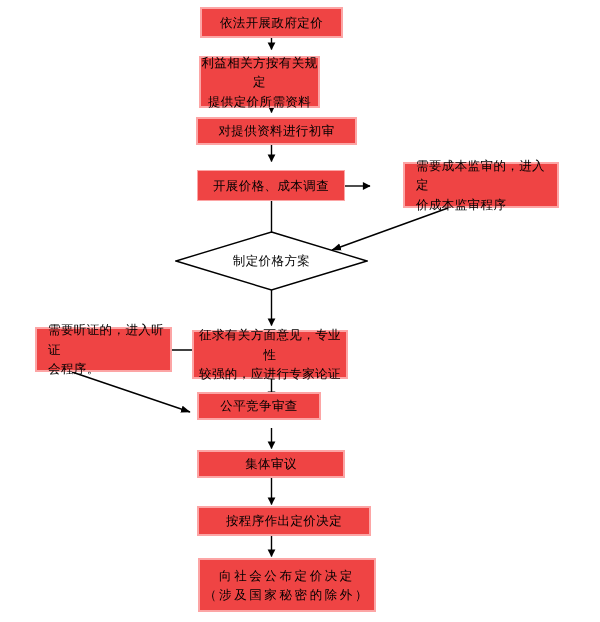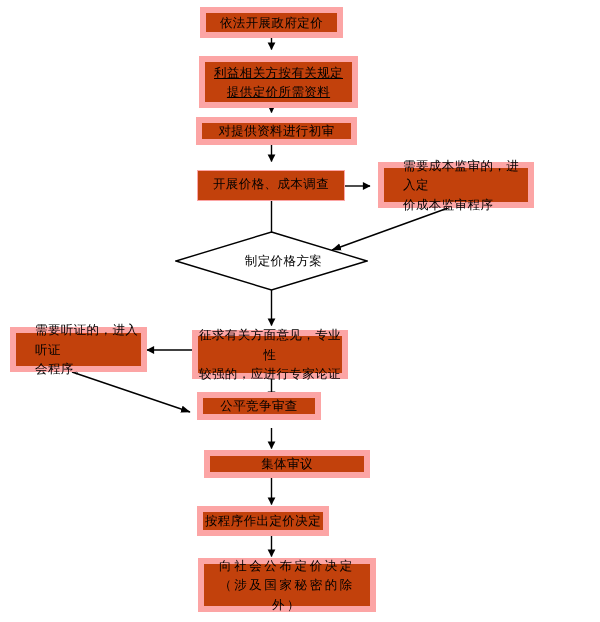--- a/index.html
+++ b/index.html
@@ -21,60 +21,60 @@
     position: absolute;
     left: 0;
     top: 0;
     width: 600px;
     height: 622px;
     pointer-events: none;
   }
   .node {
     position: absolute;
     box-sizing: border-box;
-    background: #c2410c;
-    border: 6px solid #fca5a5;
+    background: #ef4444;
+    border: 2px solid #fca5a5;
     display: flex;
     align-items: center;
     justify-content: center;
     text-align: center;
     color: #000000;
     font-size: 12.5px;
     line-height: 1.55;
     letter-spacing: 0.4px;
     z-index: 2;
   }
   .node.bold-border {
     border-width: 1.6px;
-    font-family: Liberation Mono, monospace;
   }
   .node.left-align {
     justify-content: flex-start;
     text-align: left;
-    padding-left: 19px;
+    padding-left: 11px;
+    margin-left: 25px;
   }
   .node .label {
     display: block;
     white-space: pre-line;
   }
   .node.spaced .label {
     letter-spacing: 2.6px;
   }
   .diamond-wrap {
     position: absolute;
     z-index: 2;
   }
   .diamond-wrap svg {
     position: absolute;
     left: 0;
     top: 0;
   }
   .diamond-label {
     position: absolute;
-    left: 12px;
+    left: 0;
     top: 0;
     width: 100%;
     height: 100%;
     display: flex;
     align-items: center;
     justify-content: center;
     font-size: 12.5px;
     letter-spacing: 0.4px;
     color: #000000;
   }
@@ -124,21 +124,21 @@
 
     <line x1="271.5" y1="478" x2="271.5" y2="504.5" stroke="#000000" stroke-width="1.4" marker-end="url(#arrowDown)"></line>
 
     <line x1="271.5" y1="536" x2="271.5" y2="556.5" stroke="#000000" stroke-width="1.4" marker-end="url(#arrowDown)"></line>
   </svg>
 
   <div class="node" style="left:200px; top:7px; width:143px; height:31px;">
     <span class="label">依法开展政府定价</span>
   </div>
 
-  <div class="node" style="left:199px; top:56px; width:159px; height:52px;text-decoration:underline;">
+  <div class="node" style="left:199px; top:56px; width:121px; height:52px;">
     <span class="label">利益相关方按有关规定
 提供定价所需资料</span>
   </div>
 
   <div class="node" style="left:196px; top:117px; width:161px; height:28px;">
     <span class="label">对提供资料进行初审</span>
   </div>
 
   <div class="node bold-border" style="left:197px; top:170px; width:148px; height:31px;">
     <span class="label">开展价格、成本调查</span>
@@ -163,25 +163,25 @@
 
   <div class="node left-align" style="left:10px; top:327px; width:137px; height:45px;">
     <span class="label">需要听证的，进入听证
 会程序。</span>
   </div>
 
   <div class="node" style="left:197px; top:392px; width:124px; height:28px;justify-content:center;">
     <span class="label">公平竞争审查</span>
   </div>
 
-  <div class="node" style="left:204px; top:450px; width:166px; height:28px;align-items:center;">
+  <div class="node" style="left:197px; top:450px; width:148px; height:28px;align-items:center;">
     <span class="label">集体审议</span>
   </div>
 
-  <div class="node" style="left:197px; top:506px; width:132px; height:30px;">
+  <div class="node" style="left:197px; top:506px; width:174px; height:30px;">
     <span class="label">按程序作出定价决定</span>
   </div>
 
   <div class="node spaced" style="left:198px; top:558px; width:178px; height:54px;">
     <span class="label">向社会公布定价决定
 （涉及国家秘密的除外）</span>
   </div>
 
 </div>
 

